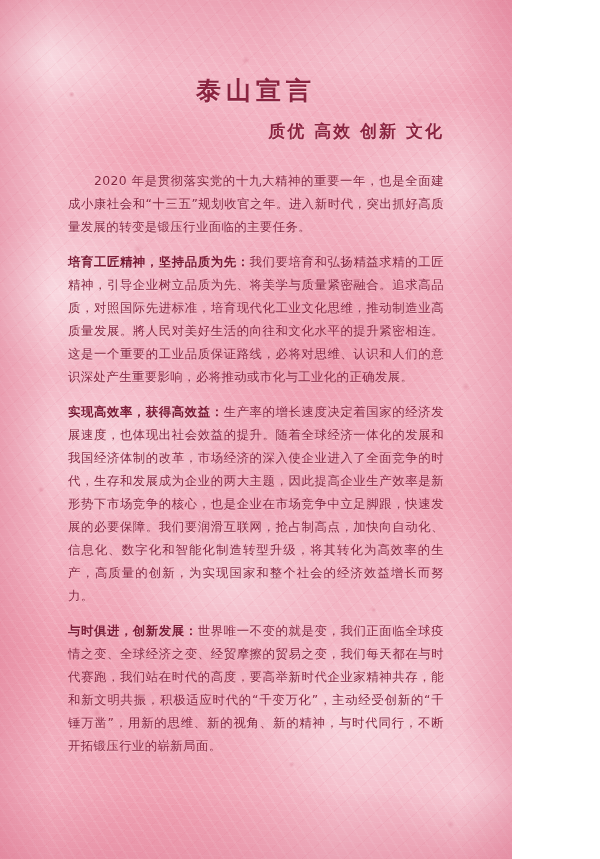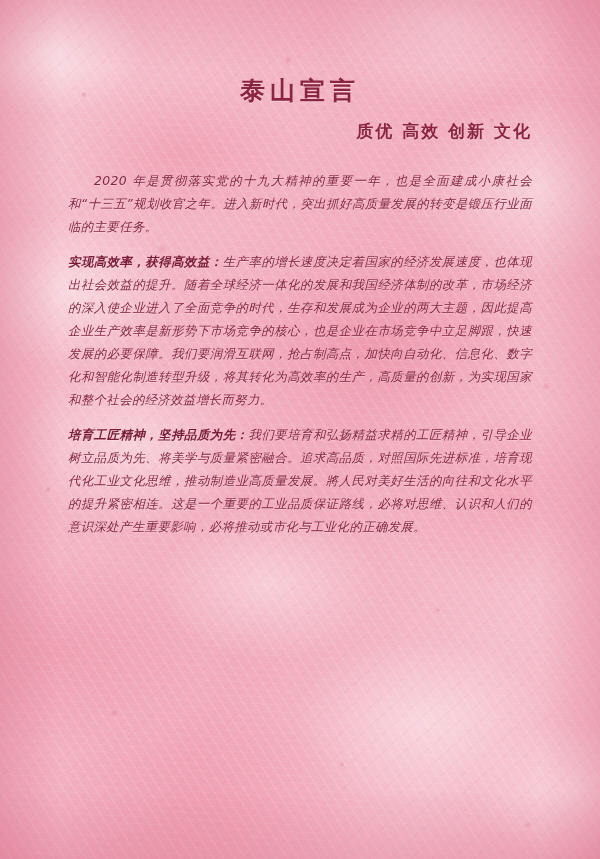--- a/index.html
+++ b/index.html
@@ -8,21 +8,21 @@
   }
   body {
     width: 600px;
     height: 859px;
     overflow: hidden;
     font-family: "DejaVu Sans", sans-serif;
   }
 
   #page {
     position: relative;
-    width: 600px;
+    width: 512px;
     height: 859px;
     background-color: #f4b9c6;
     overflow: hidden;
   }
 
   
   #texture {
     position: absolute;
     inset: 0;
     background-color: #f3b5c4;
@@ -113,21 +113,20 @@
   p.para {
     margin: 0 0 9px 0;
     font-family: "DejaVu Sans", sans-serif;
     font-size: 12.4px;
     line-height: 23px;
     text-align: justify;
     text-justify: inter-character;
     color: #832741;
     letter-spacing: 0.4px;
     text-shadow: 0 0.5px 0 rgba(255,255,255,0.25);
-    font-style: italic;
   }
   p.indent {
     text-indent: 26px;
   }
   p.section {
     margin-top: 12px;
   }
   .lead {
     font-weight: bold;
     color: #7a1c36;
@@ -142,19 +141,20 @@
   <div id="texture3"></div>
   <div id="vignette"></div>
 
   <div id="content">
     <div class="doc-title">泰山宣言</div>
     <div class="doc-subtitle">质优 高效 创新 文化</div>
 
     <div class="body-area">
       <p class="para indent">2020 年是贯彻落实党的十九大精神的重要一年，也是全面建成小康社会和“十三五”规划收官之年。进入新时代，突出抓好高质量发展的转变是锻压行业面临的主要任务。</p>
 
+      <p class="para section"><span class="lead">培育工匠精神，坚持品质为先：</span><span>我们要培育和弘扬精益求精的工匠精神，引导企业树立品质为先、将美学与质量紧密融合。追求高品质，对照国际先进标准，培育现代化工业文化思维，推动制造业高质量发展。將人民对美好生活的向往和文化水平的提升紧密相连。这是一个重要的工业品质保证路线，必将对思维、认识和人们的意识深处产生重要影响，必将推动或市化与工业化的正确发展。</span></p>
+
       <p class="para section"><span class="lead">实现高效率，获得高效益：</span><span>生产率的增长速度决定着国家的经济发展速度，也体现出社会效益的提升。随着全球经济一体化的发展和我国经济体制的改革，市场经济的深入使企业进入了全面竞争的时代，生存和发展成为企业的两大主题，因此提高企业生产效率是新形势下市场竞争的核心，也是企业在市场竞争中立足脚跟，快速发展的必要保障。我们要润滑互联网，抢占制高点，加快向自动化、信息化、数字化和智能化制造转型升级，将其转化为高效率的生产，高质量的创新，为实现国家和整个社会的经济效益增长而努力。</span></p>
 
-      <p class="para section"><span class="lead">培育工匠精神，坚持品质为先：</span><span>我们要培育和弘扬精益求精的工匠精神，引导企业树立品质为先、将美学与质量紧密融合。追求高品质，对照国际先进标准，培育现代化工业文化思维，推动制造业高质量发展。將人民对美好生活的向往和文化水平的提升紧密相连。这是一个重要的工业品质保证路线，必将对思维、认识和人们的意识深处产生重要影响，必将推动或市化与工业化的正确发展。</span></p>
-
+      <p class="para section"><span class="lead">与时俱进，创新发展：</span><span>世界唯一不变的就是变，我们正面临全球疫情之变、全球经济之变、经贸摩擦的贸易之变，我们每天都在与时代赛跑，我们站在时代的高度，要高举新时代企业家精神共存，能和新文明共振，积极适应时代的“千变万化”，主动经受创新的“千锤万凿”，用新的思维、新的视角、新的精神，与时代同行，不断开拓锻压行业的崭新局面。</span></p>
     </div>
   </div>
 </div>
 
 </body></html>

